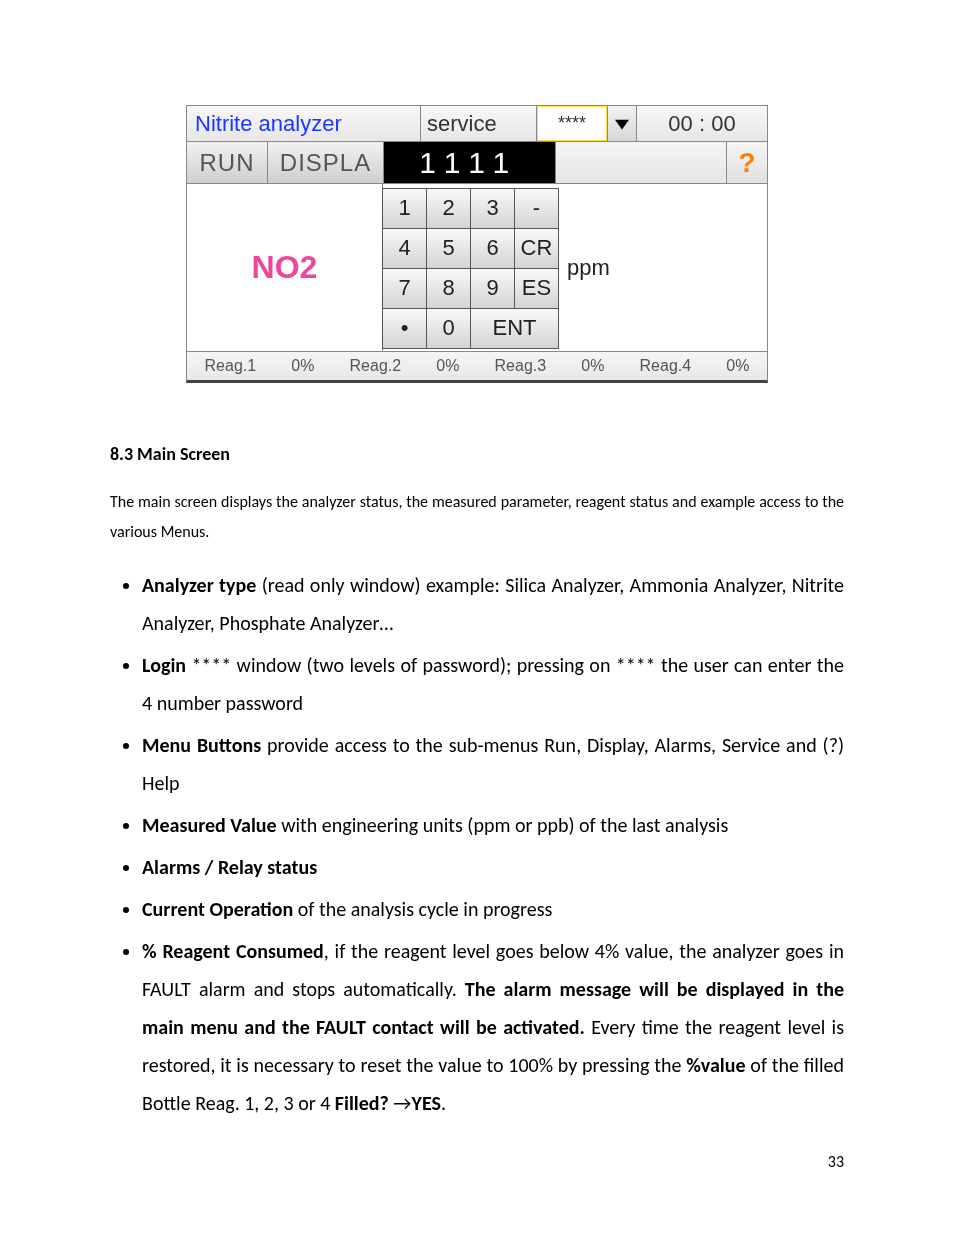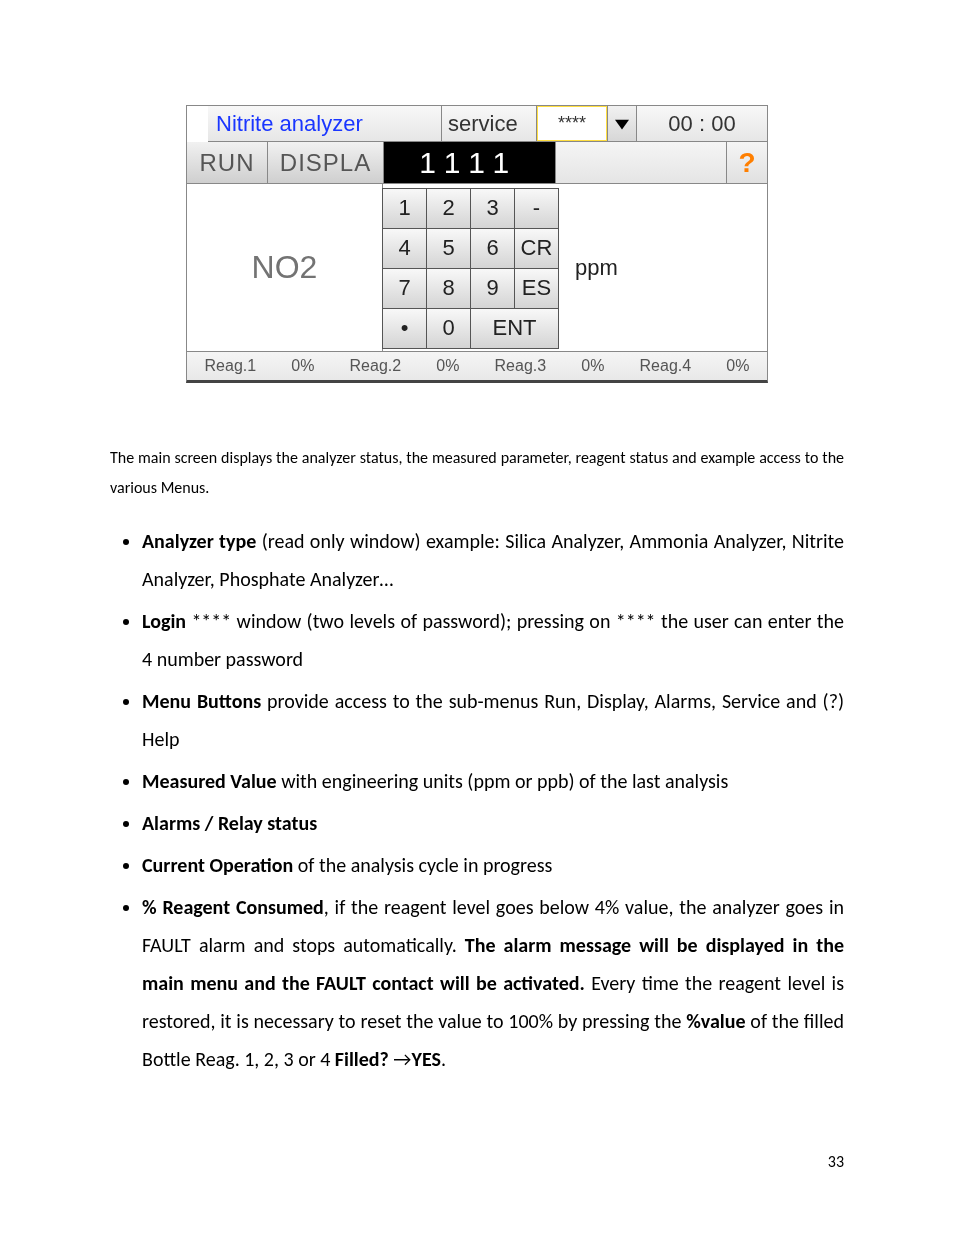--- a/index.html
+++ b/index.html
@@ -23,21 +23,20 @@
     margin: 5px auto 60px auto;
     border: 1px solid #888;
     border-bottom: 3px solid #444; 
     background: #fff;
     font-family: "Helvetica Neue", Arial, sans-serif;
     color: #333;
   }
   .analyzer .top-row {
     display: flex;
     height: 36px;
-    margin-left: 21px;
   }
   .analyzer .title {
     width: 225px;
     border: 1px solid #888;
     border-top: none;
     border-left: none;
     color: #1a36ff;
     font-size: 22px;
     display: flex;
     align-items: center;
@@ -140,21 +139,22 @@
     height: 168px;
   }
   .param-cell {
     width: 195px;
     border-right: 1px solid #888;
     border-bottom: 1px solid #888;
     display: flex;
     align-items: center;
     justify-content: center;
     font-size: 32px;
-    color: #737373;
+    color: #ec4899;
+    font-weight: bold;
   }
   .keypad-wrap {
     border-bottom: 1px solid #888;
     display: flex;
     align-items: center;
   }
   .keypad {
     display: grid;
     grid-template-columns: repeat(4, 44px);
     grid-auto-rows: 40px;
@@ -171,21 +171,21 @@
     font-family: Arial, sans-serif;
   }
   .key.wide { grid-column: span 2; }
   .unit-cell {
     flex: 1;
     border-bottom: 1px solid #888;
     display: flex;
     align-items: center;
     font-size: 22px;
     color: #222;
-    padding-left: 16px;
+    padding-left: 8px;
   }
 
   .status-row {
     display: flex;
     height: 28px;
     font-size: 16px;
     color: #555;
     background: linear-gradient(#f5f5f5, #e8e8e8);
   }
   .status-cell {
@@ -289,20 +289,21 @@
         <span>Reag.3</span>
         <span>0%</span>
       </div>
       <div class="status-cell">
         <span>Reag.4</span>
         <span>0%</span>
       </div>
     </div>
   </div>
 
+  <h3 class="section">8.3  Main Screen</h3>
 
   <p class="intro">The main screen displays the analyzer status, the measured parameter, reagent status and example access to the various Menus.</p>
 
   <ul class="features">
     <li>
       <span class="b">Analyzer type</span><span> (read only window) example: Silica Analyzer, Ammonia Analyzer, Nitrite Analyzer, Phosphate Analyzer…</span>
     </li>
     <li>
       <span class="b">Login</span><span> **** window (two levels of password); pressing on **** the user can enter the 4 number password</span>
     </li>

